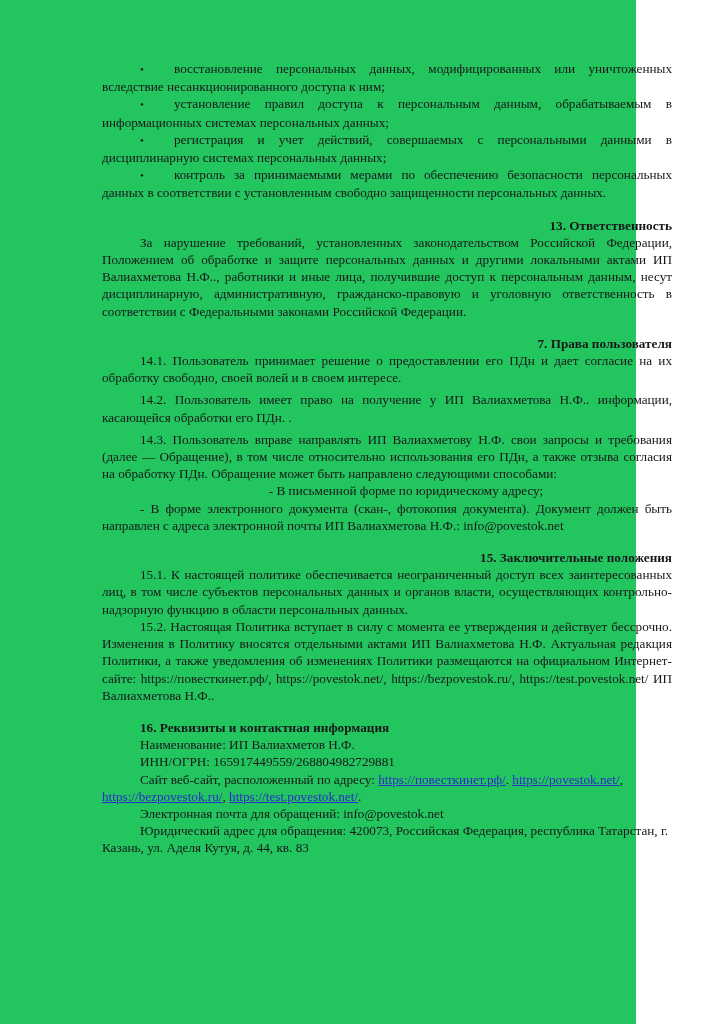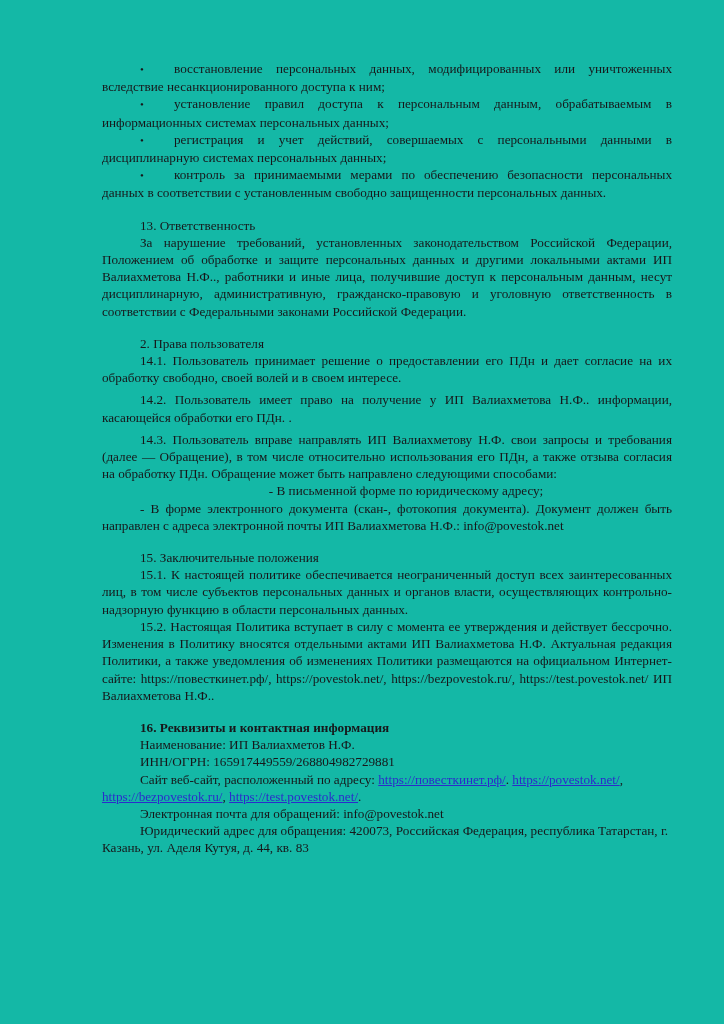--- a/index.html
+++ b/index.html
@@ -10,23 +10,23 @@
   }
   body {
     width: 724px;
     height: 1024px;
     overflow: hidden;
     font-family: "Liberation Serif", "DejaVu Serif", serif;
     color: #1a1a1a;
   }
   .page {
     position: relative;
-    width: 724px;
+    width: 636px;
     height: 1024px;
-    background: #14b8a6;
+    background: #22c55e;
     box-sizing: border-box;
     padding: 60px 52px 0 102px;
   }
   .doc-body {
     width: 570px;
     font-size: 13.2px;
     line-height: 17.2px;
     text-align: justify;
     text-justify: inter-word;
     color: #17171a;
@@ -42,23 +42,23 @@
     display: inline-block;
     width: 34px;
     text-indent: 0;
     font-size: 11px;
     vertical-align: baseline;
   }
   .indent {
     text-indent: 38px;
   }
   .heading {
-    font-weight: normal;
+    font-weight: bold;
     text-indent: 38px;
-    text-align: left;
+    text-align: right;
     margin-top: 15px;
     margin-bottom: 0;
   }
   .heading-16 {
     font-weight: bold;
     text-indent: 38px;
     text-align: left;
     margin-top: 15px;
     margin-bottom: 0;
   }
@@ -85,21 +85,21 @@
   <div class="doc-body">
 
     <p class="bullet-item"><span class="bullet-glyph">•</span><span>восстановление персональных данных, модифицированных или уничтоженных вследствие несанкционированного доступа к ним;</span></p>
     <p class="bullet-item"><span class="bullet-glyph">•</span><span>установление правил доступа к персональным данным, обрабатываемым в информационных системах персональных данных;</span></p>
     <p class="bullet-item"><span class="bullet-glyph">•</span><span>регистрация и учет действий, совершаемых с персональными данными в дисциплинарную системах персональных данных;</span></p>
     <p class="bullet-item"><span class="bullet-glyph">•</span><span>контроль за принимаемыми мерами по обеспечению безопасности персональных данных в соответствии с установленным свободно защищенности персональных данных.</span></p>
 
     <p class="heading">13. Ответственность</p>
     <p class="indent">За нарушение требований, установленных законодательством Российской Федерации, Положением об обработке и защите персональных данных и другими локальными актами ИП Валиахметова Н.Ф.., работники и иные лица, получившие доступ к персональным данным, несут дисциплинарную, административную, гражданско-правовую и уголовную ответственность в соответствии с Федеральными законами Российской Федерации.</p>
 
-    <p class="heading">2. Права пользователя</p>
+    <p class="heading">7. Права пользователя</p>
     <p class="indent">14.1. Пользователь принимает решение о предоставлении его ПДн и дает согласие на их обработку свободно, своей волей и в своем интересе.</p>
     <div class="gap-sm"></div>
     <p class="indent">14.2. Пользователь имеет право на получение у ИП Валиахметова Н.Ф.. информации, касающейся обработки его ПДн. .</p>
     <div class="gap-sm"></div>
     <p class="indent">14.3. Пользователь вправе направлять ИП Валиахметову Н.Ф. свои запросы и требования (далее — Обращение), в том числе относительно использования его ПДн, а также отзыва согласия на обработку ПДн. Обращение может быть направлено следующими способами:</p>
     <p class="indent left-align">- В письменной форме по юридическому адресу;</p>
     <p class="indent">- В форме электронного документа (скан-, фотокопия документа). Документ должен быть направлен с адреса электронной почты ИП Валиахметова Н.Ф.: info@povestok.net</p>
 
     <p class="heading">15. Заключительные положения</p>
     <p class="indent">15.1. К настоящей политике обеспечивается неограниченный доступ всех заинтересованных лиц, в том числе субъектов персональных данных и органов власти, осуществляющих контрольно-надзорную функцию в области персональных данных.</p>

